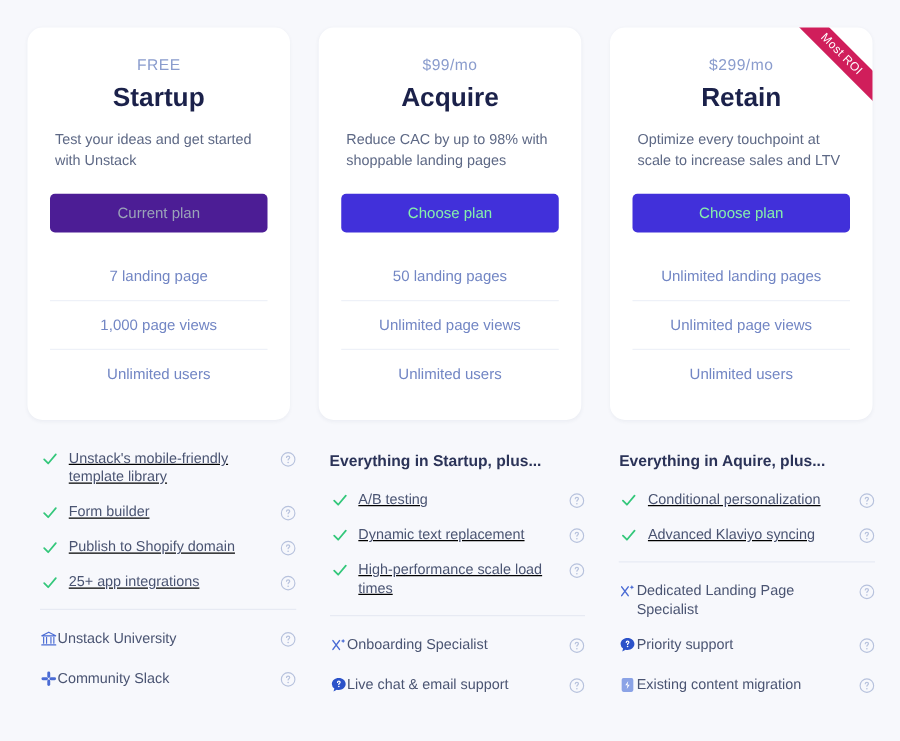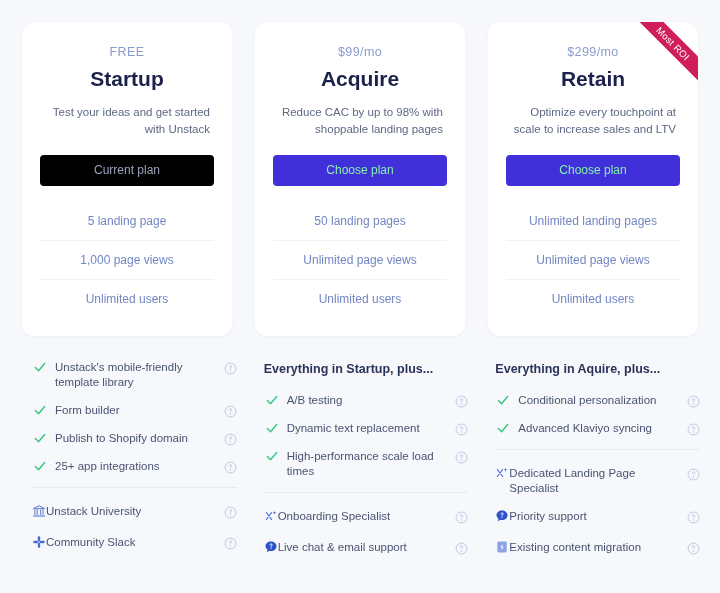--- a/index.html
+++ b/index.html
@@ -52,21 +52,21 @@
   .plan-name {
     text-align: center;
     font-size: 21px;
     font-weight: bold;
     color: #1b214a;
     line-height: 27px;
     margin-bottom: 12px;
   }
 
   .plan-desc {
-    text-align: right;
+    text-align: left;
     font-size: 11.5px;
     color: #5d6885;
     line-height: 17px;
     min-height: 34px;
     margin-bottom: 17px;
     padding: 0 4px;
   }
 
   .plan-cta {
     display: block;
@@ -80,21 +80,21 @@
     text-align: center;
     cursor: pointer;
   }
 
   .plan-cta.primary {
     background: #4130da;
     color: #86efac;
   }
 
   .plan-cta.disabled {
-    background: #000000;
+    background: #4c1d95;
     color: #9aa3b8;
     cursor: default;
   }
 
   .metered-list {
     list-style: none;
     margin-top: 16px;
   }
 
   .metered-item {
@@ -144,20 +144,21 @@
     line-height: 18px;
     margin-bottom: 15px;
   }
 
   .feature-list { list-style: none; }
 
   .feature-item {
     display: flex;
     align-items: flex-start;
     margin-bottom: 13px;
+    text-decoration: underline;
   }
 
   .feature-item .lead-icon {
     flex: 0 0 16px;
     width: 16px;
     height: 15px;
     margin-right: 7px;
     display: flex;
     align-items: flex-start;
     justify-content: center;
@@ -198,21 +199,21 @@
 <div class="page">
 
   <div class="cards-row">
 
     <div class="plan-card">
       <div class="plan-price">FREE</div>
       <div class="plan-name">Startup</div>
       <div class="plan-desc">Test your ideas and get started with Unstack</div>
       <button class="plan-cta disabled">Current plan</button>
       <ul class="metered-list">
-        <li class="metered-item first">5 landing page</li>
+        <li class="metered-item first">7 landing page</li>
         <li class="metered-item">1,000 page views</li>
         <li class="metered-item">Unlimited users</li>
       </ul>
     </div>
 
     <div class="plan-card">
       <div class="plan-price">$99/mo</div>
       <div class="plan-name">Acquire</div>
       <div class="plan-desc">Reduce CAC by up to 98% with shoppable landing pages</div>
       <button class="plan-cta primary">Choose plan</button>

